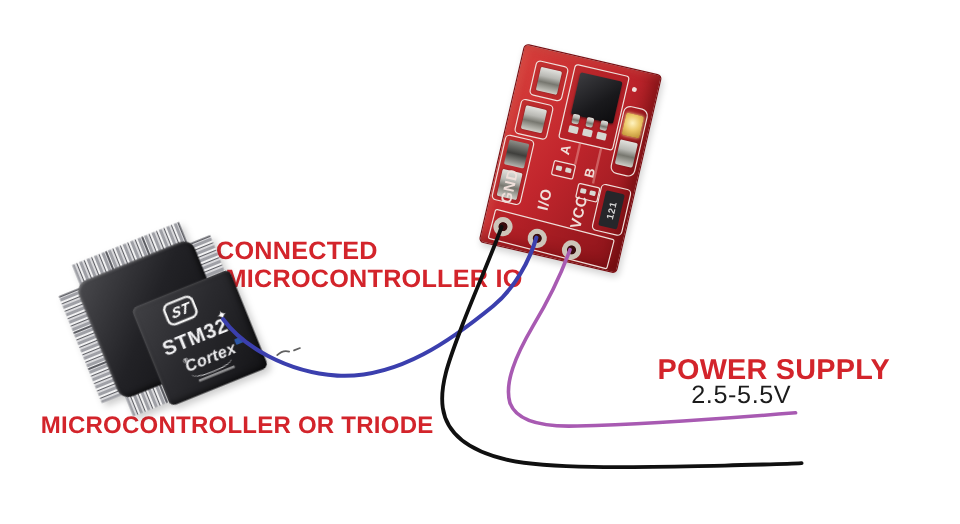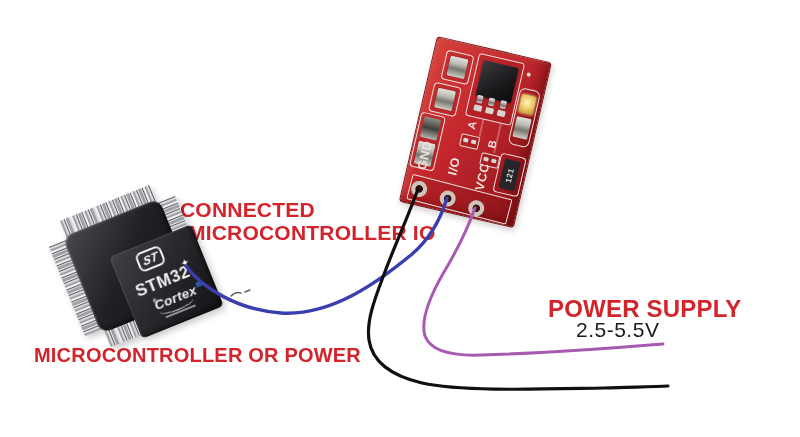--- a/index.html
+++ b/index.html
@@ -114,21 +114,21 @@
   .cortex-subtext{left:30px;top:76px;width:32px;height:1.5px;background:rgba(255,255,255,.5);}
 
   
   .wires{position:absolute;left:0;top:0;z-index:5;pointer-events:none;}
 </style>
 </head>
 <body>
 
 <div class="lbl lbl-red lbl-connected1">CONNECTED</div>
 <div class="lbl lbl-red lbl-connected2">MICROCONTROLLER IO</div>
-<div class="lbl lbl-red lbl-triode">MICROCONTROLLER OR POWER</div>
+<div class="lbl lbl-red lbl-triode">MICROCONTROLLER OR TRIODE</div>
 <div class="lbl lbl-red lbl-power">POWER SUPPLY</div>
 <div class="lbl lbl-voltage">2.5-5.5V</div>
 
 <div class="module">
   <div class="slk cap-frame1"></div>
   <div class="silver cap1"></div>
   <div class="slk cap-frame2"></div>
   <div class="silver cap2"></div>
 
   <div class="slk ic-frame"></div>

